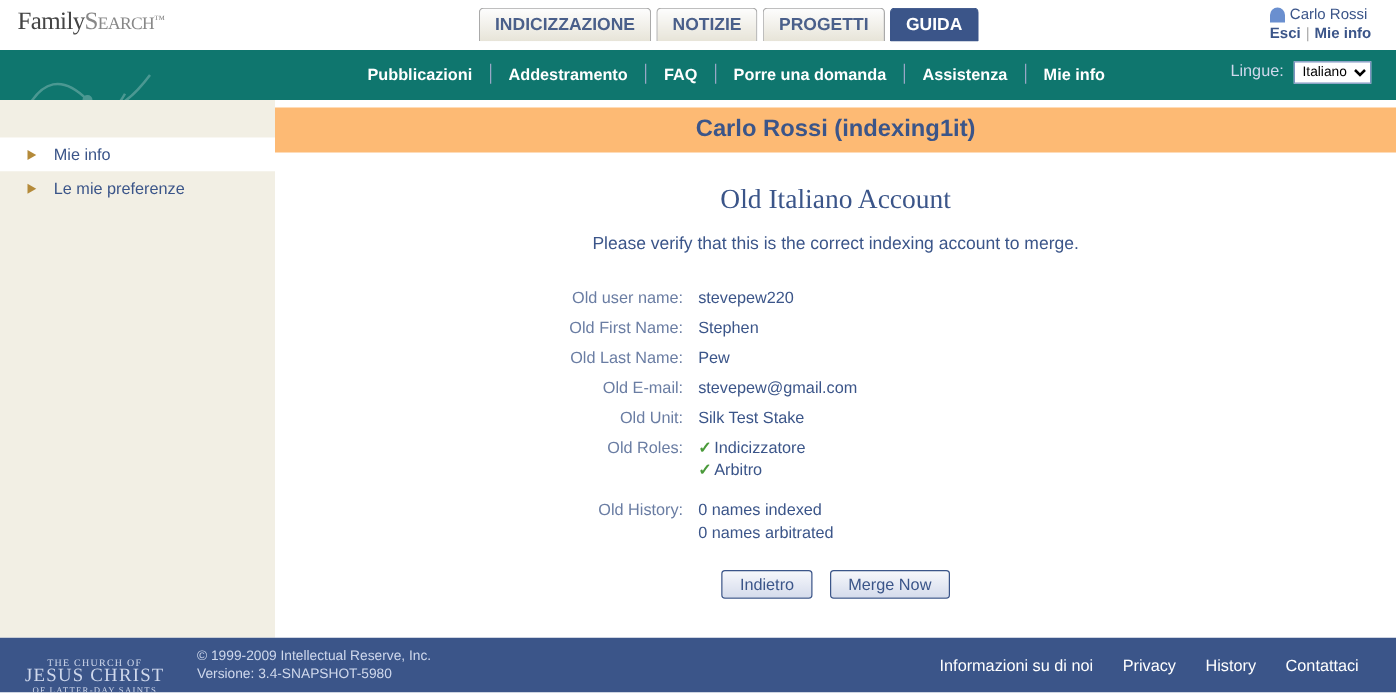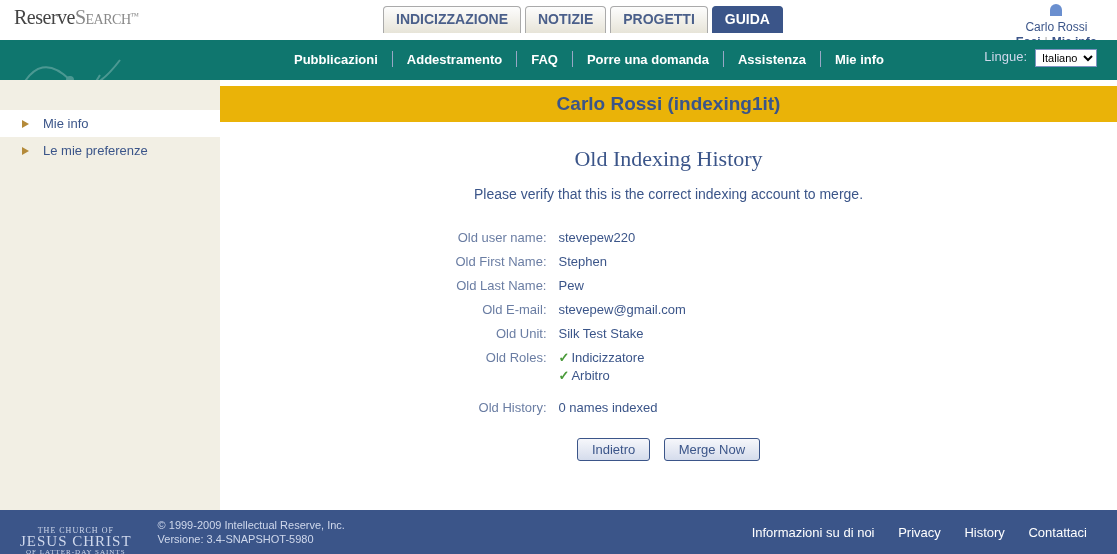--- a/index.html
+++ b/index.html
@@ -14,21 +14,21 @@
   .logo .big .f2 { color:#888; font-variant: small-caps;}
   .logo .reg { font-size:9px; color:#888; vertical-align:super; }
 
   .maintabs { position:absolute; left:383px; top:6px; display:flex; gap:4px; }
   .maintab { border:1px solid #aaa; border-bottom:none; border-radius:4px 4px 0 0;
              padding:4px 12px 6px; background:linear-gradient(#fdfdfd,#e7e4d8);
              color:#4a5f8a; font-weight:bold; font-size:14px; cursor:pointer; }
   .maintab.active { background:#3b5589; color:#fff; border-color:#3b5589; }
 
   .userbox { position:absolute; right:20px; top:4px; text-align:left; color:#3b5589; font-size:12px; line-height:15px; }
-  .userbox .row1 { display:flex; align-items:center; gap:4px;flex-direction:column; }
+  .userbox .row1 { display:flex; align-items:center; gap:4px; }
   .userbox .person-icon { width:12px; height:12px; background:#6a8fcf; border-radius:50% 50% 0 0; position:relative; }
   .userbox .row2 a { color:#3b5589; font-weight:bold; }
   .userbox .sep { color:#aaa; padding:0 4px; font-weight:normal; }
 
   
   .navbar { height:40px; background:#0f766e; position:relative; color:#fff; }
   .navbar .vines { position:absolute; left:0; top:0; width:230px; height:40px; opacity:.25; overflow:hidden; }
   .navbar .vines svg { width:230px; height:60px; }
   .navlinks { position:absolute; left:280px; top:11px; display:flex; align-items:center; font-weight:bold; font-size:13px; }
   .navlinks a { color:#fff; padding:0 14px; cursor:pointer; }
@@ -37,21 +37,21 @@
   .langbox select { font-size:11px; border:1px solid #7d93c1; background:#fff; padding:1px 2px; min-width:60px; }
 
   
   .body { display:flex; min-height:430px; }
   .sidecol { width:220px; background:#f2efe4; padding-top:30px; }
   .sideitem { display:flex; align-items:center; gap:14px; padding:6px 10px 6px 22px; color:#3b5589; font-size:13px; cursor:pointer; }
   .sideitem.active { background:#fff; }
   .tri { width:0; height:0; border-top:4px solid transparent; border-bottom:4px solid transparent; border-left:7px solid #b48a39; display:inline-block; }
 
   .maincol { flex:1; background:#fff; padding:0; }
-  .titlebar { background:#eab308; height:36px; display:flex; align-items:center; justify-content:center;
+  .titlebar { background:#fdba74; height:36px; display:flex; align-items:center; justify-content:center;
               color:#3b5589; font-weight:bold; font-size:19px; margin-top:6px; }
   .subtitle { text-align:center; font-family:"Times New Roman",serif; color:#3b5589; font-size:22px; margin-top:24px; }
   .instruct { text-align:center; color:#3b5589; font-size:14px; margin-top:14px; }
 
   .form { margin:24px auto 0; width:600px; }
   .row { display:flex; padding:3px 0; font-size:13px; color:#3b5589; line-height:18px; }
   .lbl { width:190px; text-align:right; padding-right:12px; color:#6a7da3; }
   .val { flex:1; }
   .check { color:#4a9a3a; font-weight:bold; padding-right:2px; }
 
@@ -68,21 +68,21 @@
   .church .l3 { font-size:7px; letter-spacing:1px; }
   .copy { line-height:14px; }
   .flinks { margin-left:auto; font-size:13px; }
   .flinks a { color:#fff; padding:0 10px; cursor:pointer; }
 </style>
 </head>
 <body>
 
 <div class="topstrip">
   <div class="logo">
-    <span class="big"><span class="f1">Reserve</span><span class="f2">Search</span></span><span class="reg">™</span>
+    <span class="big"><span class="f1">Family</span><span class="f2">Search</span></span><span class="reg">™</span>
   </div>
 
   <div class="maintabs">
     <div class="maintab">INDICIZZAZIONE</div>
     <div class="maintab">NOTIZIE</div>
     <div class="maintab">PROGETTI</div>
     <div class="maintab active">GUIDA</div>
   </div>
 
   <div class="userbox">
@@ -135,21 +135,21 @@
       <span>Mie info</span>
     </div>
     <div class="sideitem">
       <span class="tri"></span>
       <span>Le mie preferenze</span>
     </div>
   </div>
 
   <div class="maincol">
     <div class="titlebar">Carlo Rossi (indexing1it)</div>
-    <div class="subtitle">Old Indexing History</div>
+    <div class="subtitle">Old Italiano Account</div>
     <div class="instruct">Please verify that this is the correct indexing account to merge.</div>
 
     <div class="form">
       <div class="row">
         <div class="lbl">Old user name:</div>
         <div class="val">stevepew220</div>
       </div>
       <div class="row">
         <div class="lbl">Old First Name:</div>
         <div class="val">Stephen</div>
@@ -170,20 +170,21 @@
         <div class="lbl">Old Roles:</div>
         <div class="val">
           <div><span class="check">✓</span><span>Indicizzatore</span></div>
           <div><span class="check">✓</span><span>Arbitro</span></div>
         </div>
       </div>
       <div class="row" style="margin-top:8px;">
         <div class="lbl">Old History:</div>
         <div class="val">
           <div>0 names indexed</div>
+          <div>0 names arbitrated</div>
         </div>
       </div>
     </div>
 
     <div class="btnrow">
       <button class="btn">Indietro</button>
       <button class="btn">Merge Now</button>
     </div>
   </div>
 </div>

